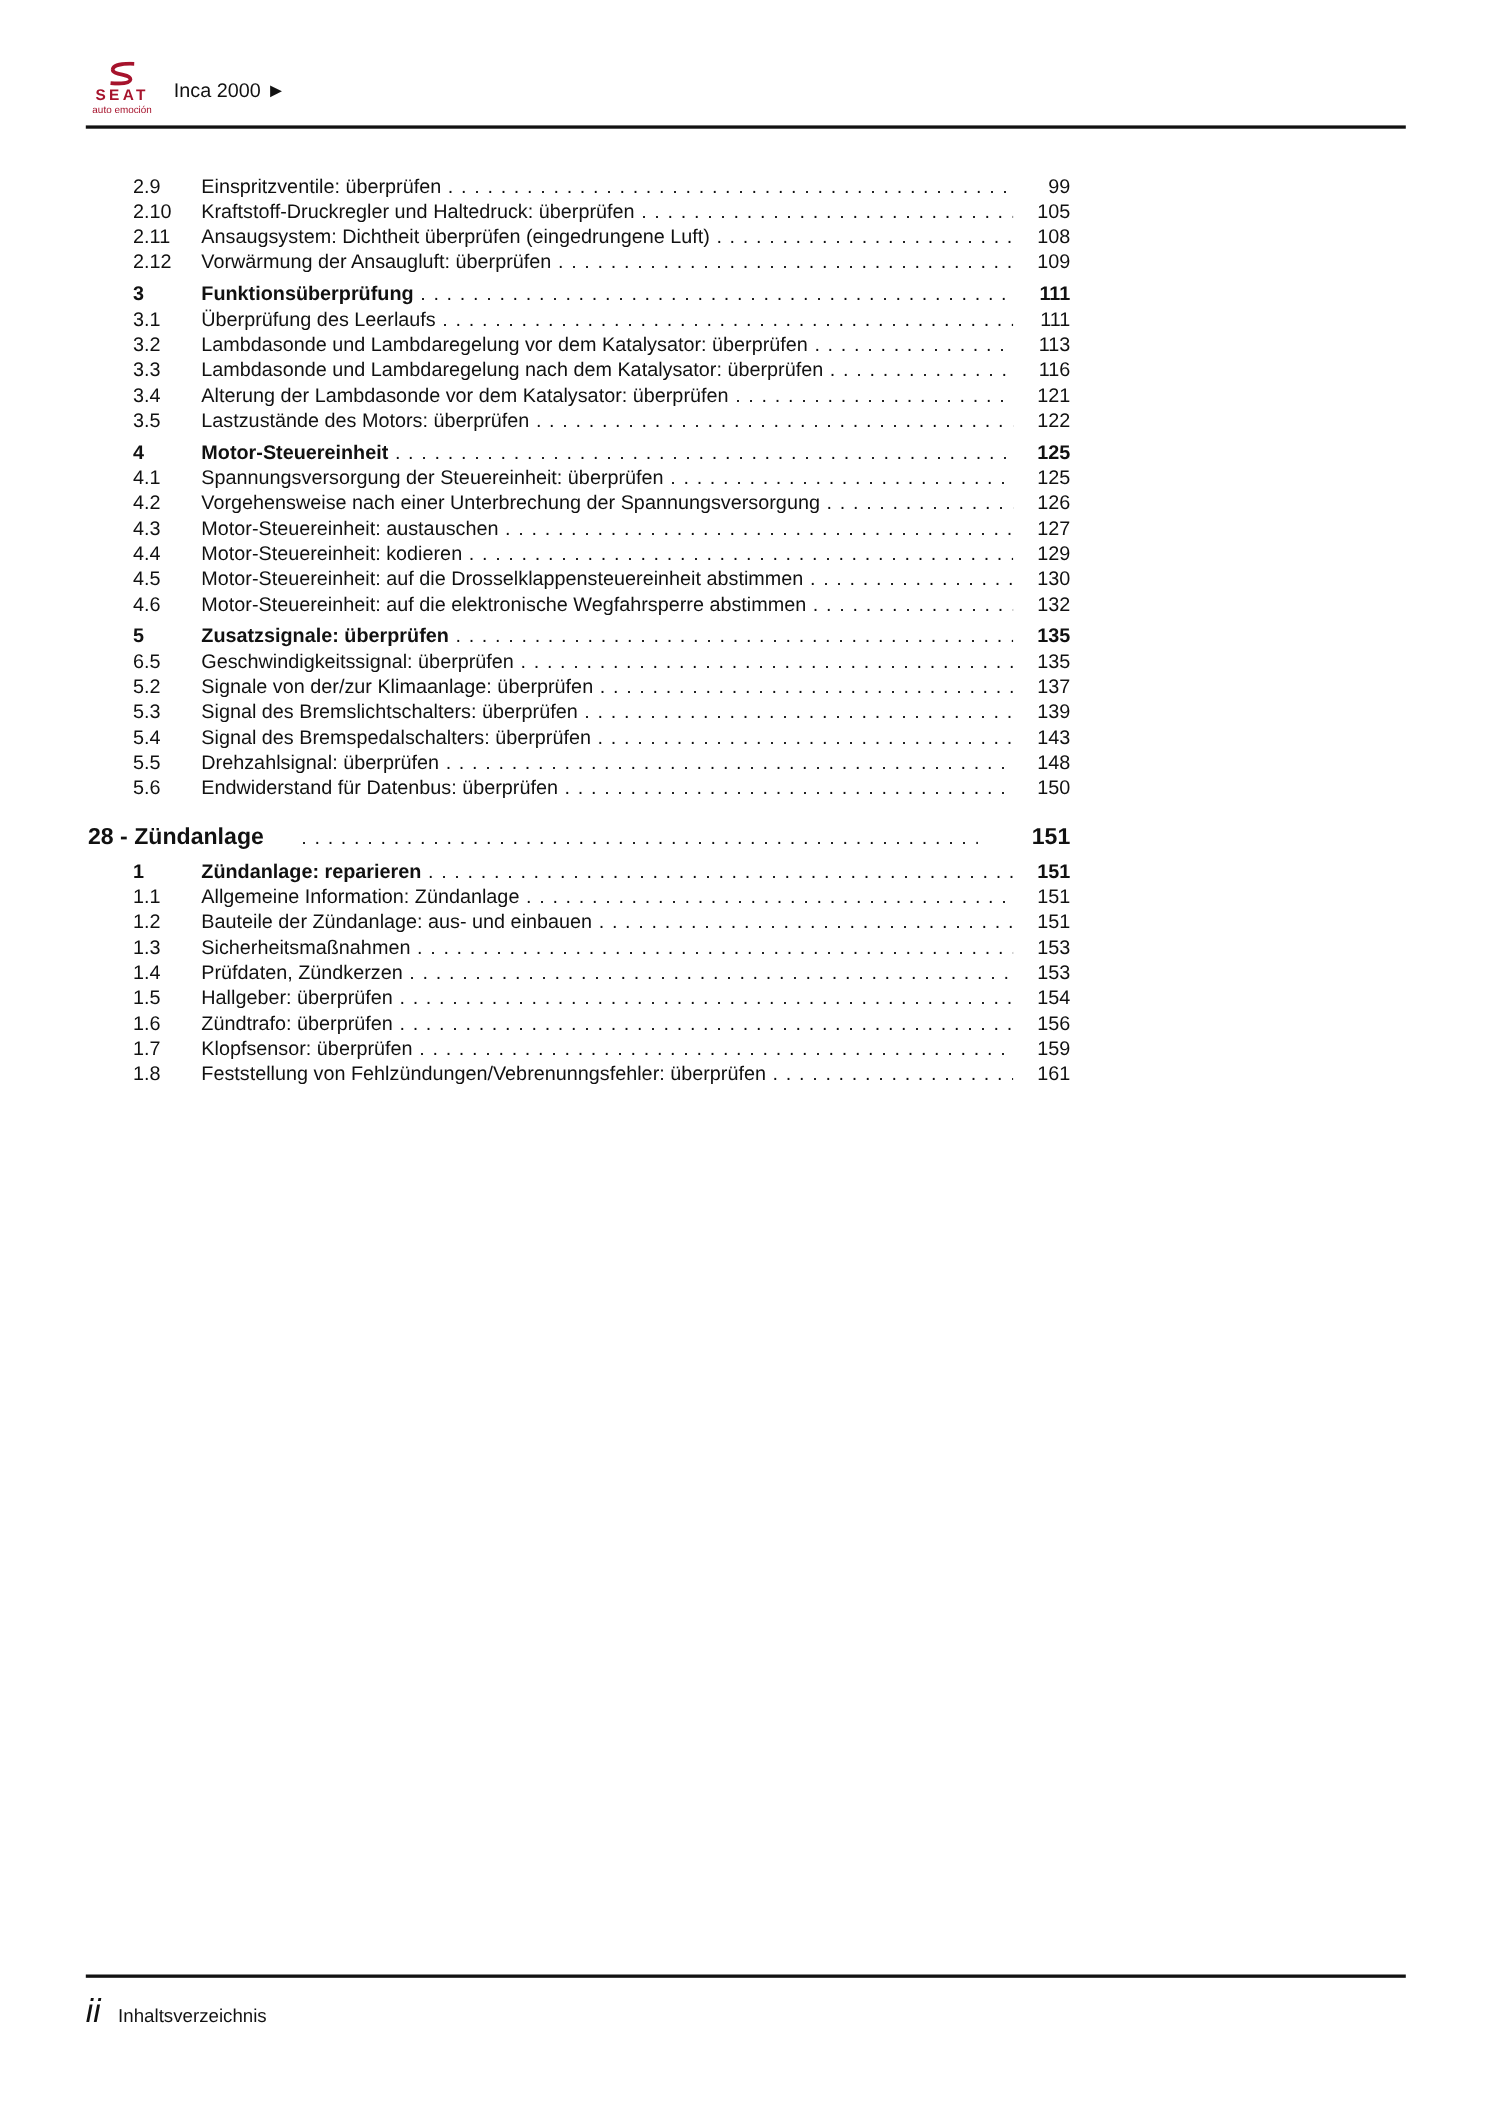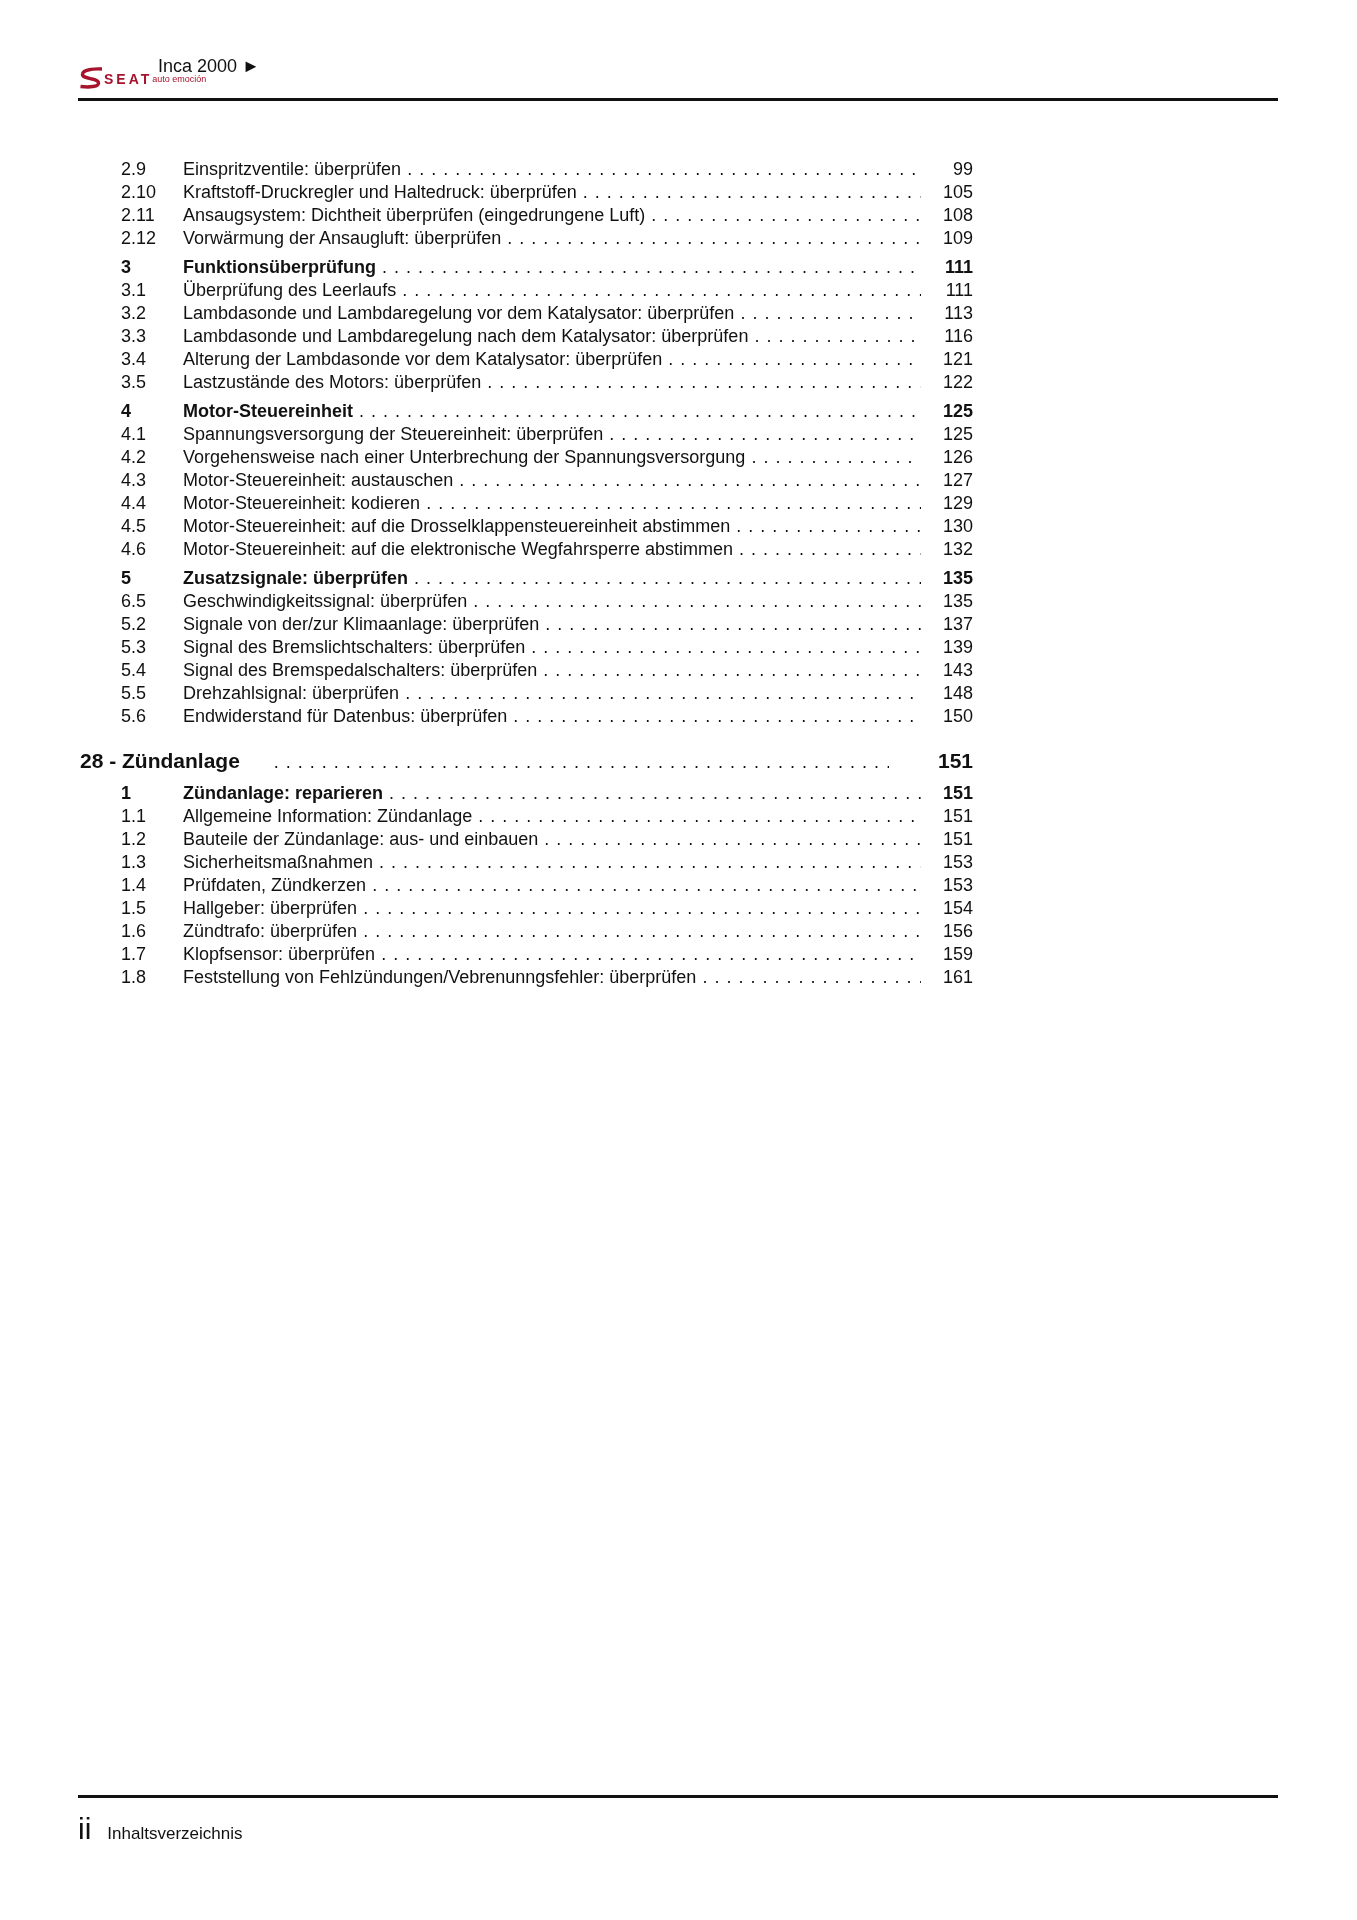--- a/index.html
+++ b/index.html
@@ -22,21 +22,21 @@
     border-bottom: 3px solid #111;
     padding-bottom: 8px;
     display: flex;
     align-items: flex-end;
     gap: 14px;
   }
   .logo {
     width: 66px;
     flex: none;
     display: flex;
-    flex-direction: row;
+    flex-direction: column;
     align-items: center;
     line-height: 1;
     padding-bottom: 1px;
   }
   .logo svg { display: block; }
   .logo-word {
     color: #a6132c;
     font-weight: bold;
     font-size: 14px;
     letter-spacing: 3px;
@@ -93,21 +93,21 @@
     position: absolute;
     left: 78px;
     top: 1795px;
     width: 1200px;
     border-top: 3px solid #111;
     padding-top: 16px;
     display: flex;
     align-items: baseline;
     gap: 16px;
   }
-  .folio { font-size: 30px; line-height: 1; }
+  .folio { font-size: 30px; line-height: 1; font-style: italic; }
   .footer-label { font-size: 17px; }
 </style>
 </head>
 <body>
 
 <div class="page">
 
   <div class="header">
     <div class="logo">
       <span>

